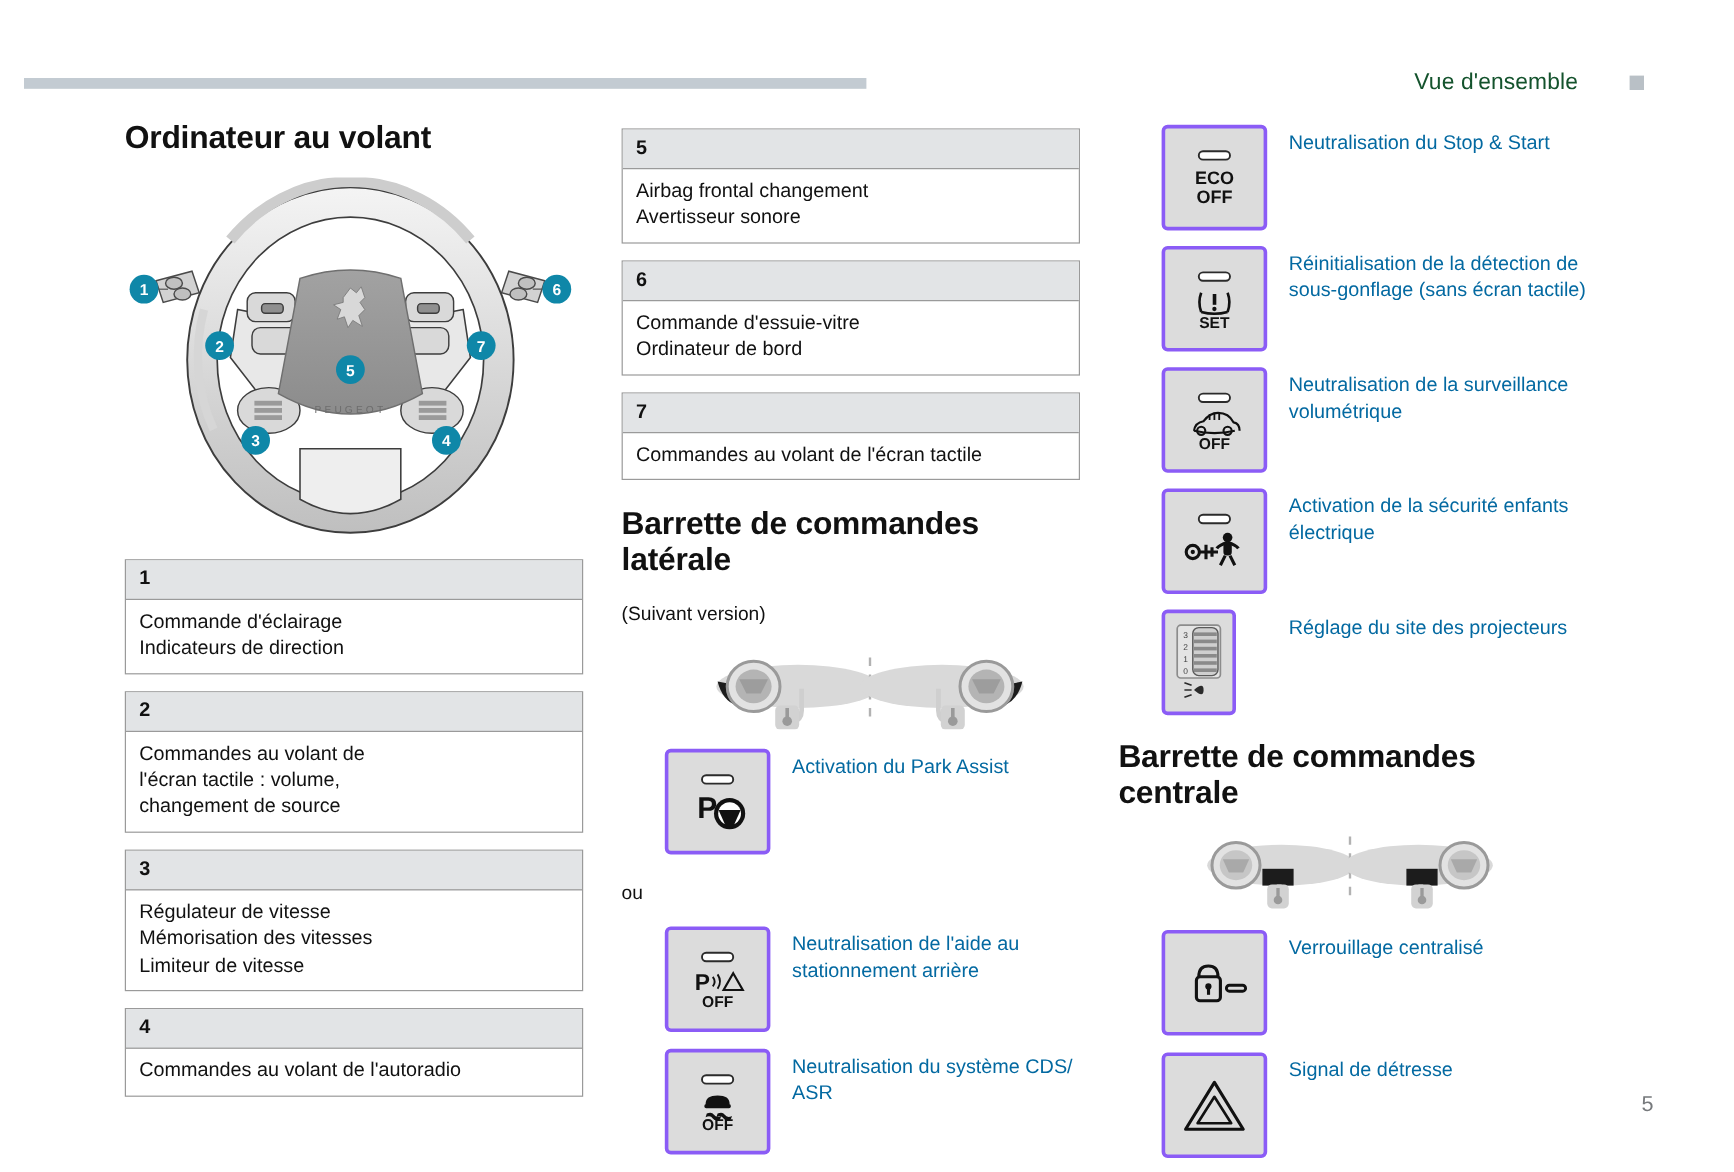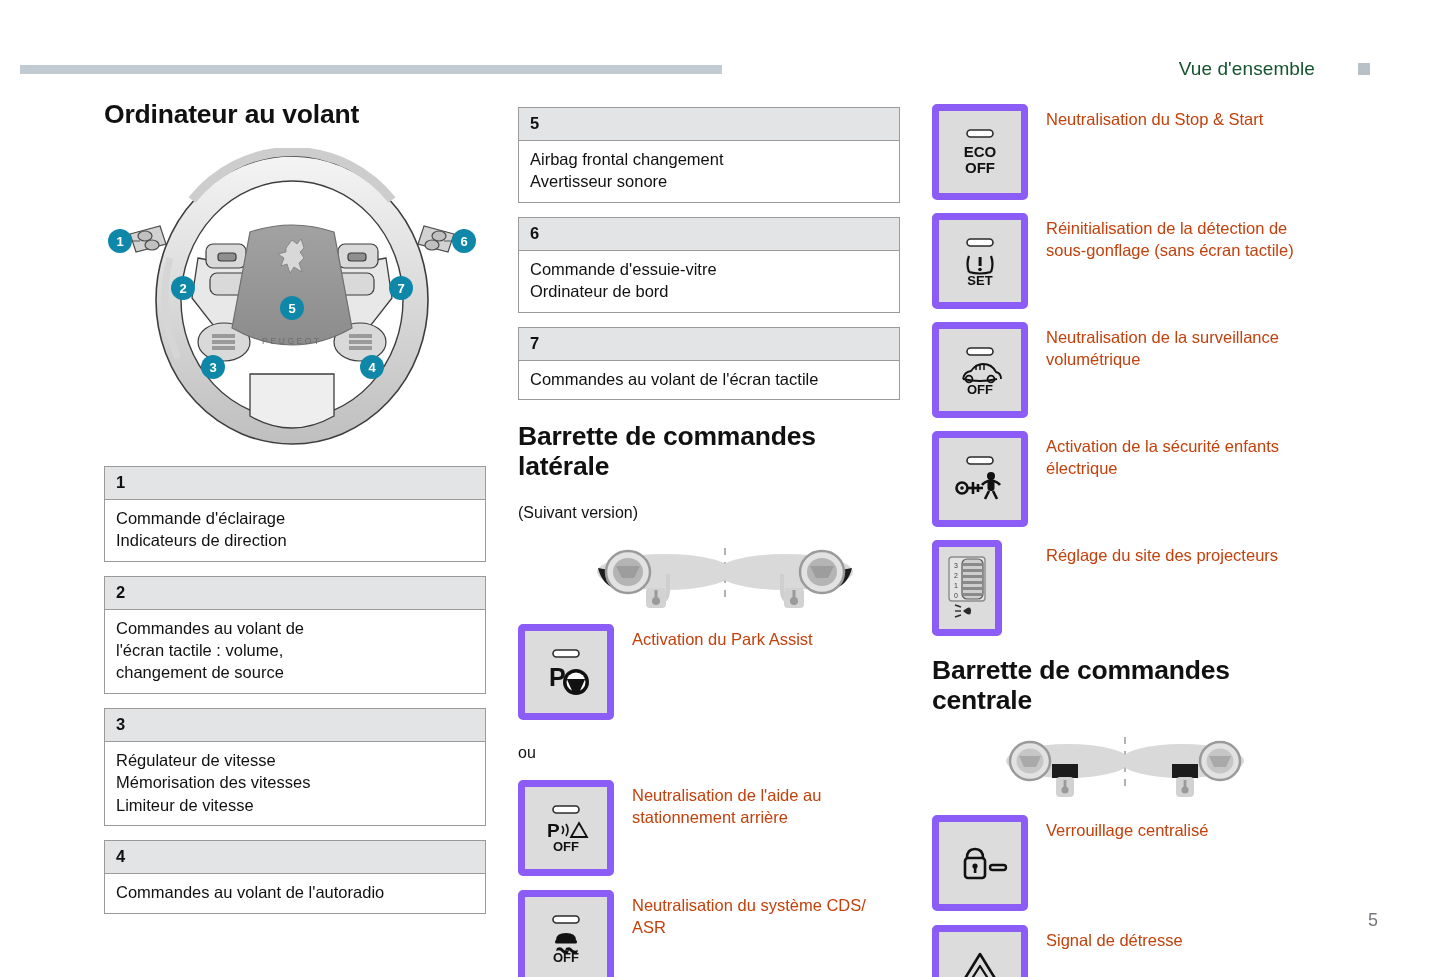--- a/index.html
+++ b/index.html
@@ -93,37 +93,38 @@
   
   .btn-row {
     display: flex;
     align-items: flex-start;
     margin-bottom: 11px;
   }
   .btn-chip {
     width: 82px;
     height: 82px;
     flex: 0 0 82px;
-    border: 7px solid #8b5cf6;
+    border: 3px solid #8b5cf6;
     border-radius: 5px;
     background: #dcdcdc;
     position: relative;
     display: flex;
     align-items: center;
     justify-content: center;
+    margin-left: 36px;
   }
   .btn-chip.tall {
     width: 56px;
     flex: 0 0 56px;
     height: 82px;
   }
   .btn-label {
     font-size: 16.5px;
     line-height: 1.36;
-    color: #c2410c;
+    color: #0369a1;
     padding-left: 18px;
     padding-top: 4px;
     max-width: 300px;
   }
   .btn-label .line { display: block; }
 
   
   .plain-text {
     font-size: 16px;
     color: #111;

